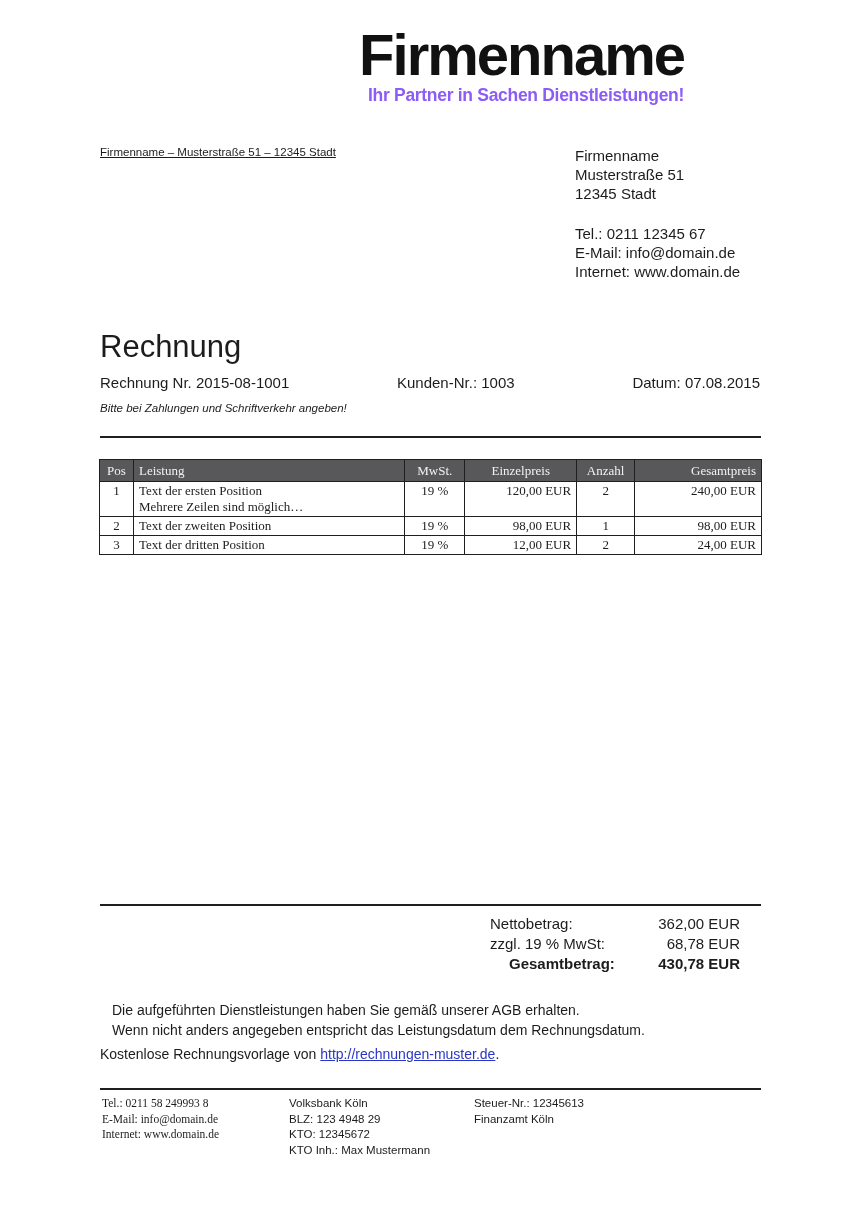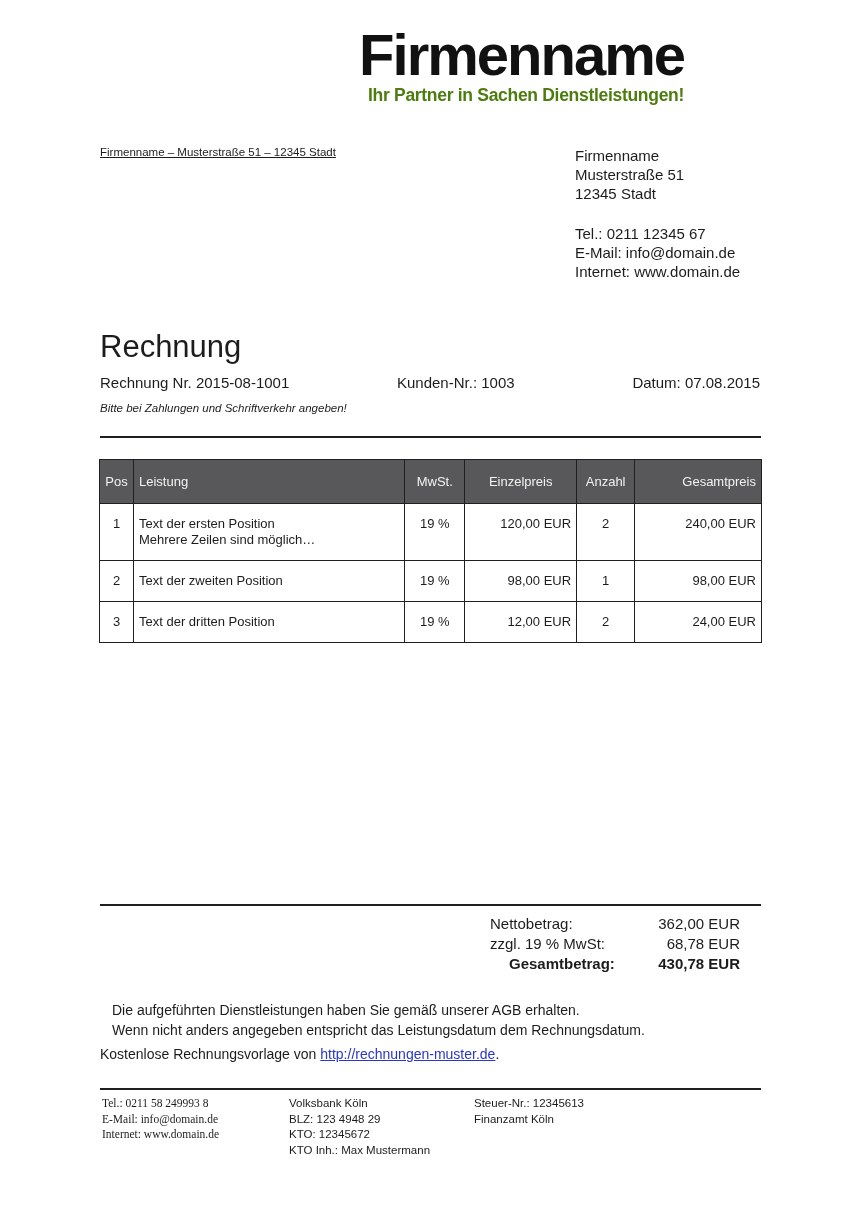--- a/index.html
+++ b/index.html
@@ -2,21 +2,21 @@
 <html lang="de"><head>
 <meta charset="utf-8">
 <style>
   html,body{margin:0;padding:0;background:#ffffff;}
   body{font-family:"Liberation Sans","DejaVu Sans",sans-serif;color:#1c1c1c;}
   .page{position:relative;width:774px;height:1208px;background:#ffffff;overflow:hidden;}
 
   
   .logo{position:absolute;top:26px;right:90px;text-align:right;}
   .logo-name{font-size:58px;font-weight:bold;line-height:1.0;letter-spacing:-2px;color:#111;}
-  .logo-tagline{font-size:17.5px;font-weight:bold;letter-spacing:-0.3px;margin-top:1px;color:#4d7c0f;}
+  .logo-tagline{font-size:17.5px;font-weight:bold;letter-spacing:-0.3px;margin-top:1px;color:#8b5cf6;}
 
   
   .address-row{position:absolute;top:146px;left:100px;width:665px;display:flex;}
   .addr-left{width:475px;}
   .sender-line{font-size:11.5px;text-decoration:underline;margin-bottom:12px;}
   .recipient div{font-size:15px;line-height:20px;}
   .addr-right{width:190px;}
   .addr-right div{font-size:15px;line-height:19px;}
   .contact-block{margin-top:21px;}
 
@@ -28,21 +28,21 @@
   .meta-date{position:absolute;right:0;}
   .meta-note{position:absolute;top:402px;left:100px;font-size:11.5px;font-style:italic;}
 
   .rule{position:absolute;left:100px;width:661px;height:2px;background:#1f1f1f;}
   .rule-top{top:436px;}
   .rule-totals{top:904px;}
   .rule-footer{top:1088px;height:2px;}
 
   
   .items{position:absolute;top:459px;left:99px;width:663px;border-collapse:collapse;font-size:13px;}
-  .items th,.items td{border:1px solid #1f1f1f;padding:12px 5px;line-height:16px;}
+  .items th,.items td{border:1px solid #1f1f1f;padding:1px 5px;line-height:16px;font-family:Liberation Serif, serif;}
   .items thead th{background:#58585a;color:#f2f2f2;font-weight:normal;height:19px;}
   .th-pos{text-align:center;}
   .th-left{text-align:left;padding-left:7px;}
   .th-center{text-align:center;}
   .th-right{text-align:right;padding-right:8px;}
   .td-center{text-align:center;}
   .td-left{text-align:left;padding-left:7px;}
   .td-right{text-align:right;padding-right:9px;}
   .items td{vertical-align:top;}
 

